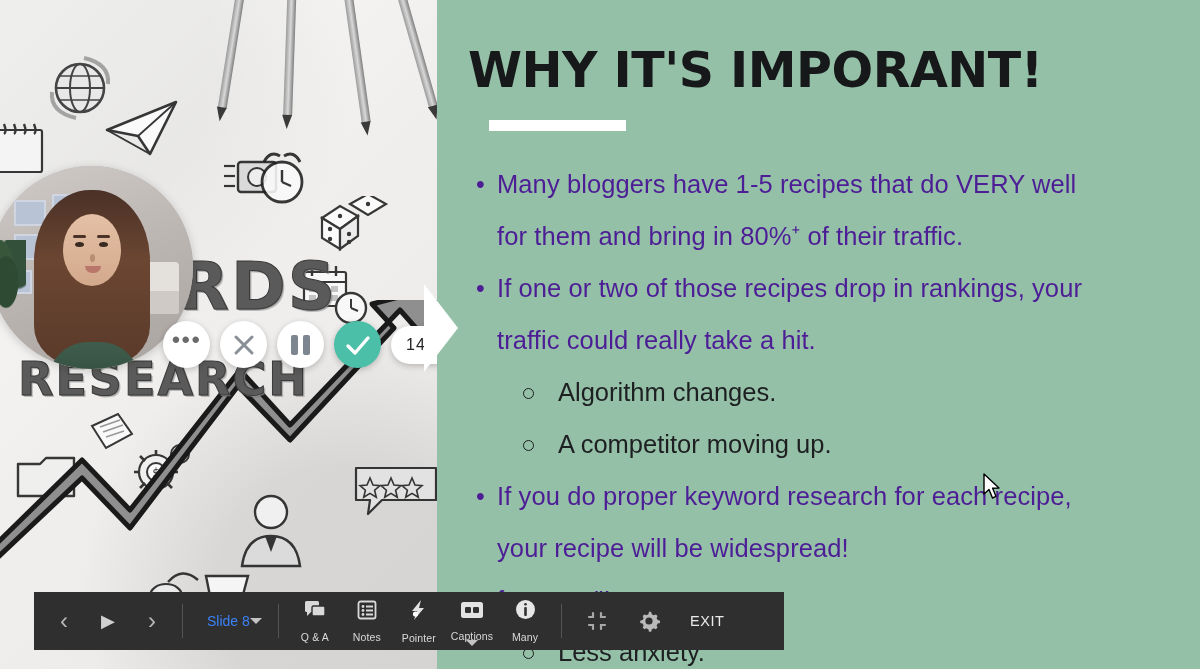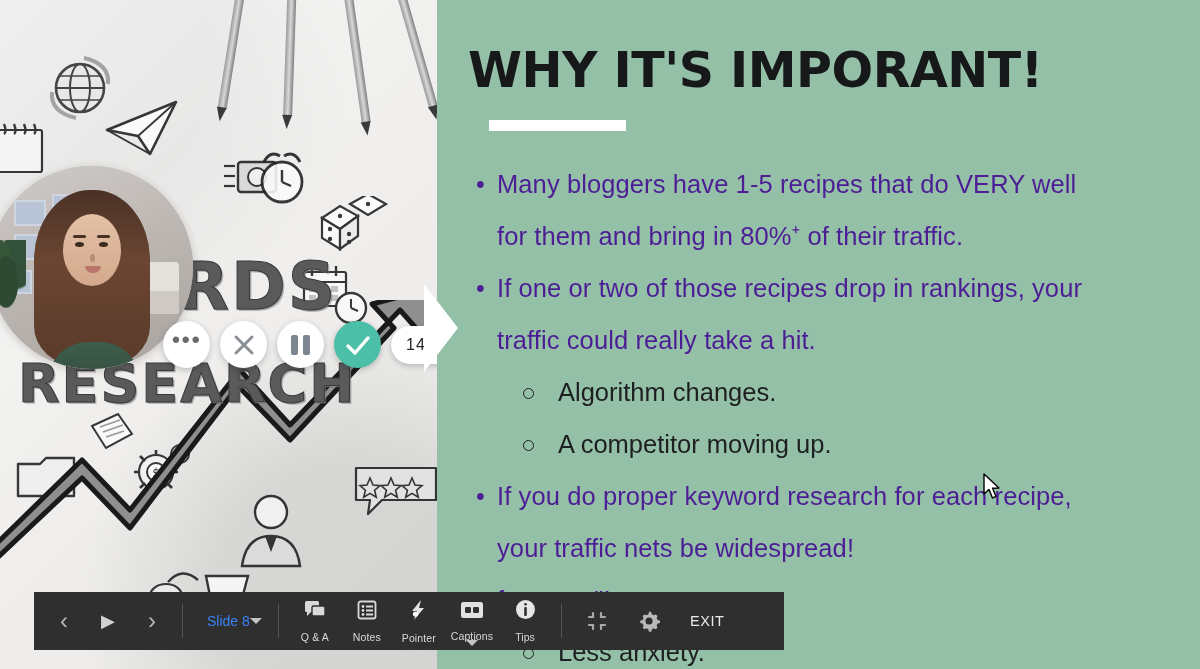--- a/index.html
+++ b/index.html
@@ -21,21 +21,21 @@
       linear-gradient(135deg,#fbfbfa 0%,#f0efed 45%,#e9e8e6 100%);
   }
   
   .word-art {
     position:absolute; font-family:"DejaVu Sans", sans-serif; font-weight:bold;
     color:#5a5a5a; letter-spacing:2px; user-select:none;
     text-shadow:1px 1px 0 #8f8f8f, 2px 2px 0 rgba(90,90,90,.35);
     -webkit-text-stroke:1px #3a3a3a;
   }
   #word-keywords { left:120px; top:248px; font-size:66px; }
-  #word-research { left:18px;  top:352px; font-size:54px; }
+  #word-research { left:18px;  top:352px; font-size:46px; }
 
   
   .pencil { position:absolute; width:9px; background:linear-gradient(90deg,#9a9a9a,#d8d8d8,#7e7e7e); transform-origin:top center; border-radius:1px; }
   .pencil::after{ content:""; position:absolute; bottom:-13px; left:-1px; border-left:5.5px solid transparent; border-right:5.5px solid transparent; border-top:14px solid #3a3a3a;}
   #pencil-1 { left:238px; top:-20px; height:130px; transform:rotate(9deg); }
   #pencil-2 { left:288px; top:-24px; height:140px; transform:rotate(2deg); }
   #pencil-3 { left:342px; top:-18px; height:142px; transform:rotate(-8deg); }
   #pencil-4 { left:392px; top:-22px; height:134px; transform:rotate(-16deg); }
 
   
@@ -358,21 +358,21 @@
     <div id="slide-title">WHY IT'S IMPORANT!</div>
     <div id="title-rule"></div>
     <div id="bullets">
         <div class="bullet-l1">Many bloggers have 1-5 recipes that do VERY well</div>
         <div class="bullet-l1 cont">for them and bring in 80%⁺ of their traffic.</div>
         <div class="bullet-l1">If one or two of those recipes drop in rankings, your</div>
         <div class="bullet-l1 cont">traffic could really take a hit.</div>
         <div class="bullet-l2">Algorithm changes.</div>
         <div class="bullet-l2">A competitor moving up.</div>
         <div class="bullet-l1">If you do proper keyword research for each recipe,</div>
-        <div class="bullet-l1 cont">your traffic nets be widespread!</div>
+        <div class="bullet-l1 cont">your recipe will be widespread!</div>
         <div class="bullet-l1 cont">fety nets"!</div>
         <div class="bullet-l2">Less anxiety.</div>
       </div>
   </div>
 
   <svg id="cursor" width="20" height="28">
     <path d="M2 1 L2 21 L7 16.5 L10.5 25 L14 23.4 L10.6 15.2 L17 15 Z" fill="#ffffff" stroke="#000000" stroke-width="1.4" stroke-linejoin="round"></path>
   </svg>
 
   <div id="toolbar">
@@ -438,21 +438,21 @@
       </div>
       <div class="caret" style="margin-top:-8px;"></div>
     </div>
 
     <div class="tb-item">
       <svg width="21" height="21">
         <circle cx="10.5" cy="10.5" r="9.5" fill="#e6e6e6"></circle>
         <rect x="9.2" y="4" width="2.6" height="2.6" rx="1.3" fill="#2f2f2f"></rect>
         <rect x="9.2" y="8" width="2.6" height="9" rx="1" fill="#2f2f2f"></rect>
       </svg>
-      <span class="lbl">Tips</span>
+      <span class="lbl">Many</span>
     </div>
 
     <div class="tb-sep"></div>
 
     <div class="tb-icon-btn" style="width:50px;">
       <svg width="20" height="20">
         <g stroke="#a8a8a8" stroke-width="2.2" fill="none" stroke-linecap="round">
           <path d="M2 6 L6 6 L6 2"></path>
             <path d="M18 6 L14 6 L14 2"></path>
           <path d="M2 14 L6 14 L6 18"></path>

